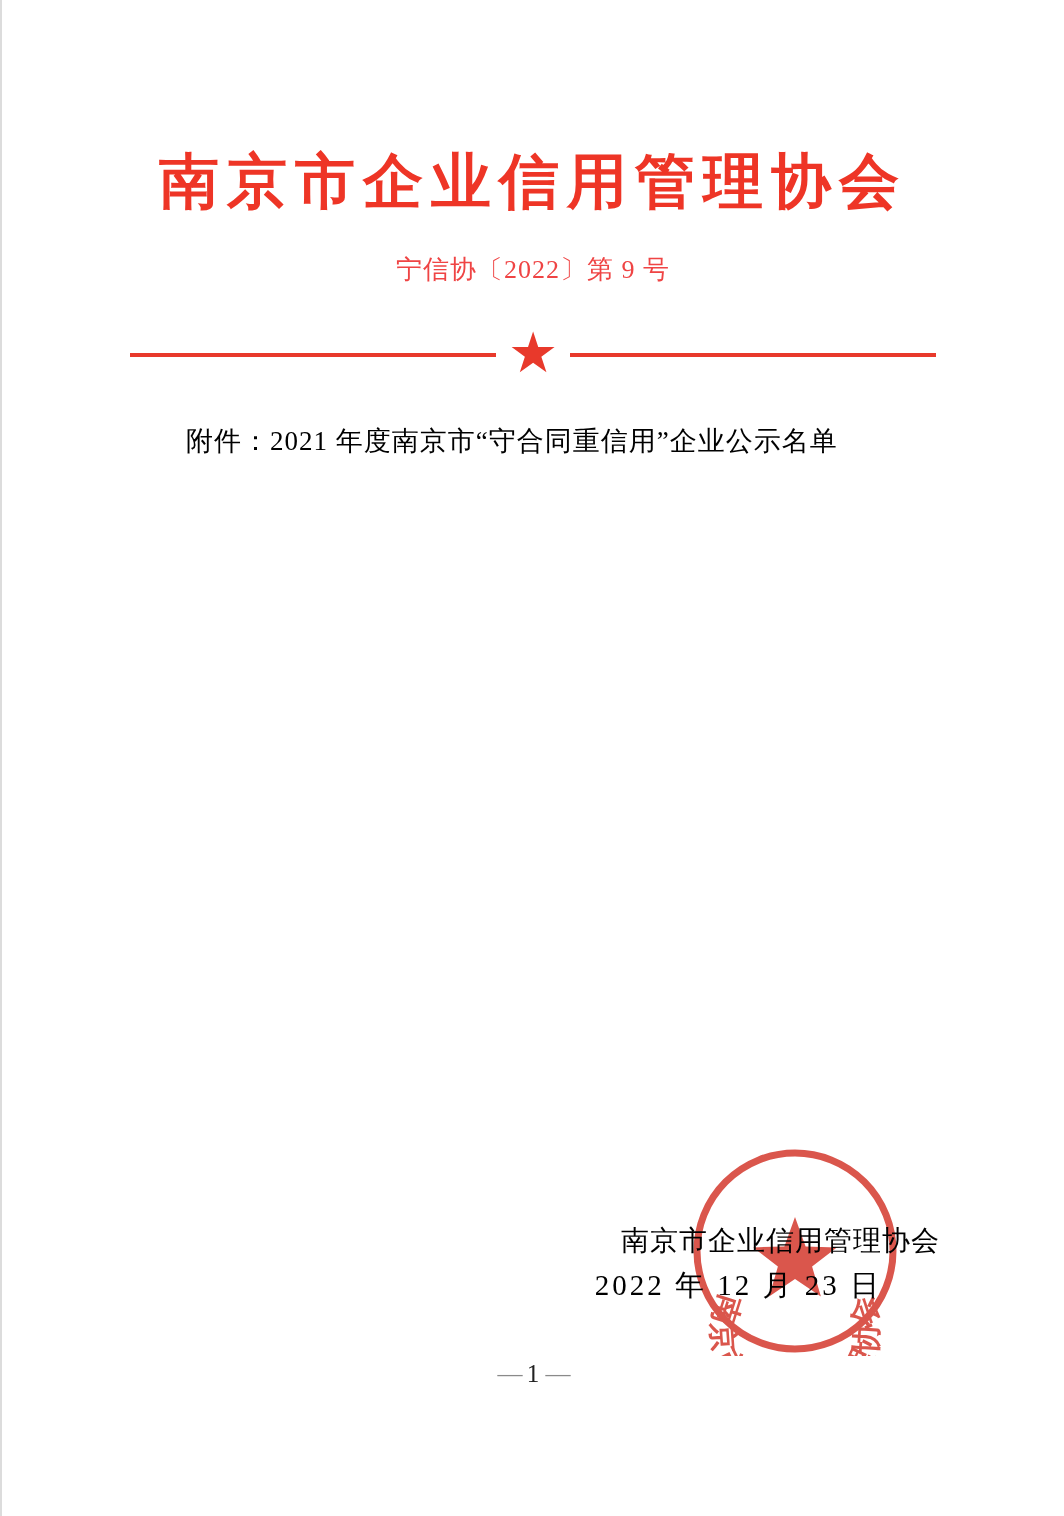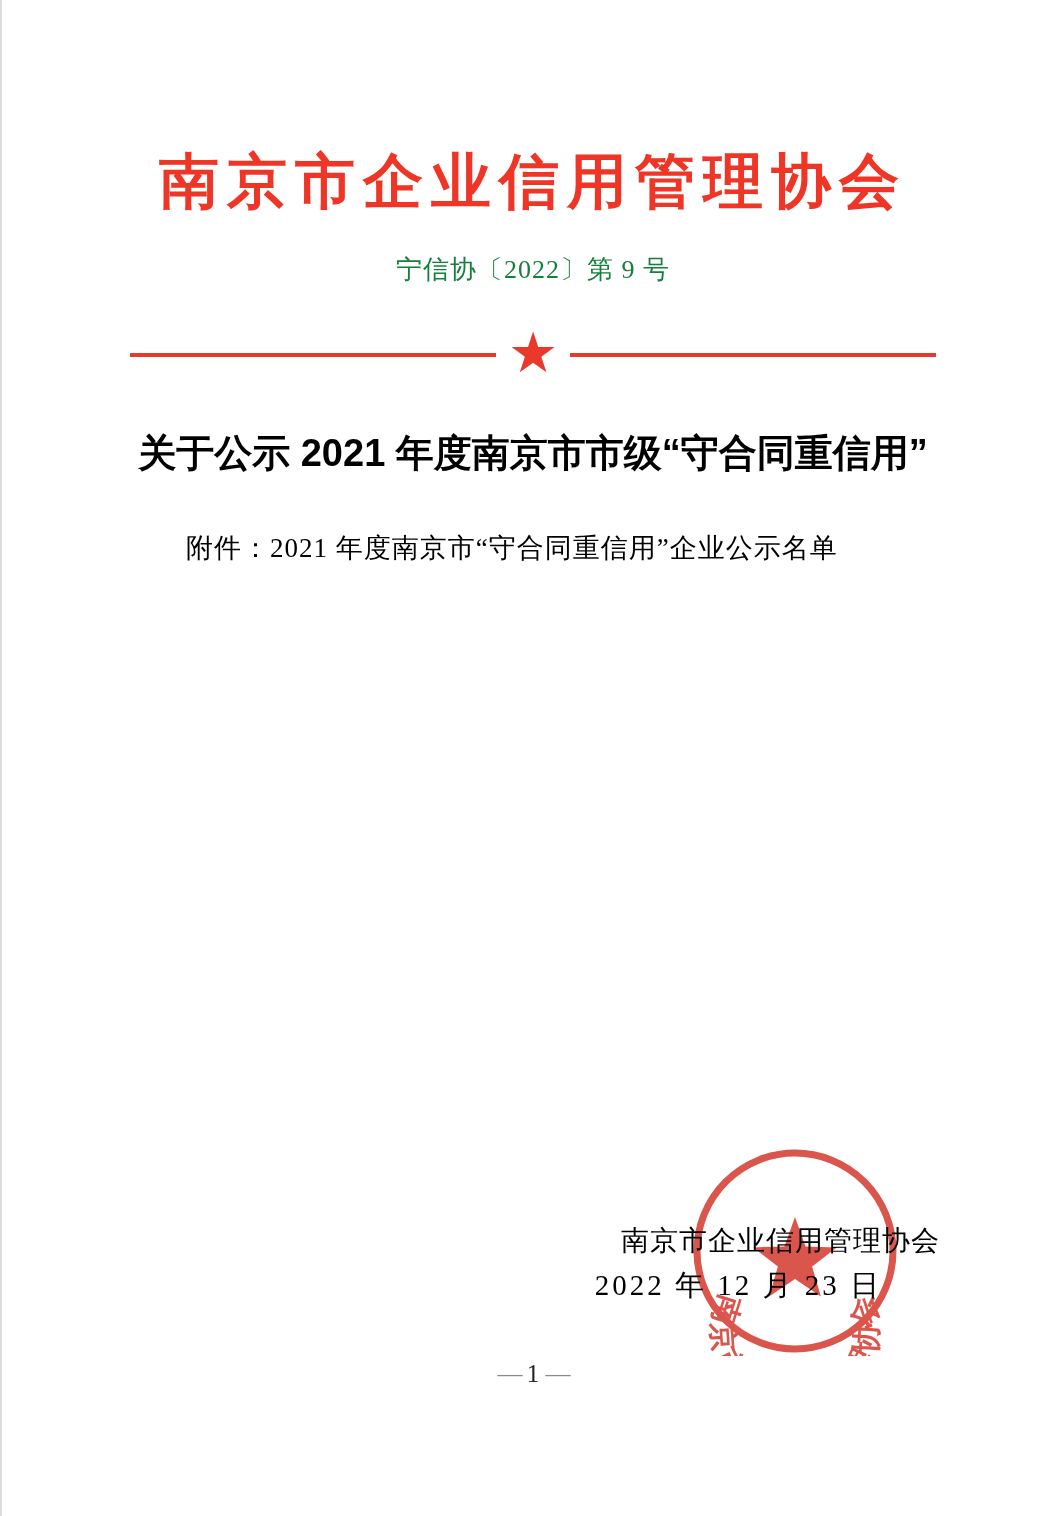--- a/index.html
+++ b/index.html
@@ -23,21 +23,21 @@
     font-weight: bold;
     letter-spacing: 8px;
     line-height: 72px;
     font-family: "Liberation Serif", serif;
   }
   .doc-number {
     margin-top: 34px;
     text-align: center;
     font-size: 26px;
     letter-spacing: 1px;
-    color: #15803d;
+    color: #ef4444;
   }
   .red-rule {
     display: flex;
     align-items: center;
     margin: 44px 128px 0 128px;
     height: 48px;
   }
   .red-rule .seg { flex: 1; height: 4px; background: #e8392b; }
   .red-rule .star {
     color: #e8392b;
@@ -114,21 +114,20 @@
 
   <div class="doc-number">宁信协〔2022〕第 9 号</div>
 
   <div class="red-rule">
     <div class="seg"></div>
     <div class="star">★</div>
     <div class="seg"></div>
   </div>
 
   <div class="notice-title">
-    <div>关于公示 2021 年度南京市市级“守合同重信用”</div>
   </div>
 
   <div class="body-text">
   </div>
 
   <div class="attachment">附件：2021 年度南京市“守合同重信用”企业公示名单</div>
 
   <div class="sig-org">南京市企业信用管理协会</div>
 
   <div class="sig-date">2022 年 12 月 23 日</div>

